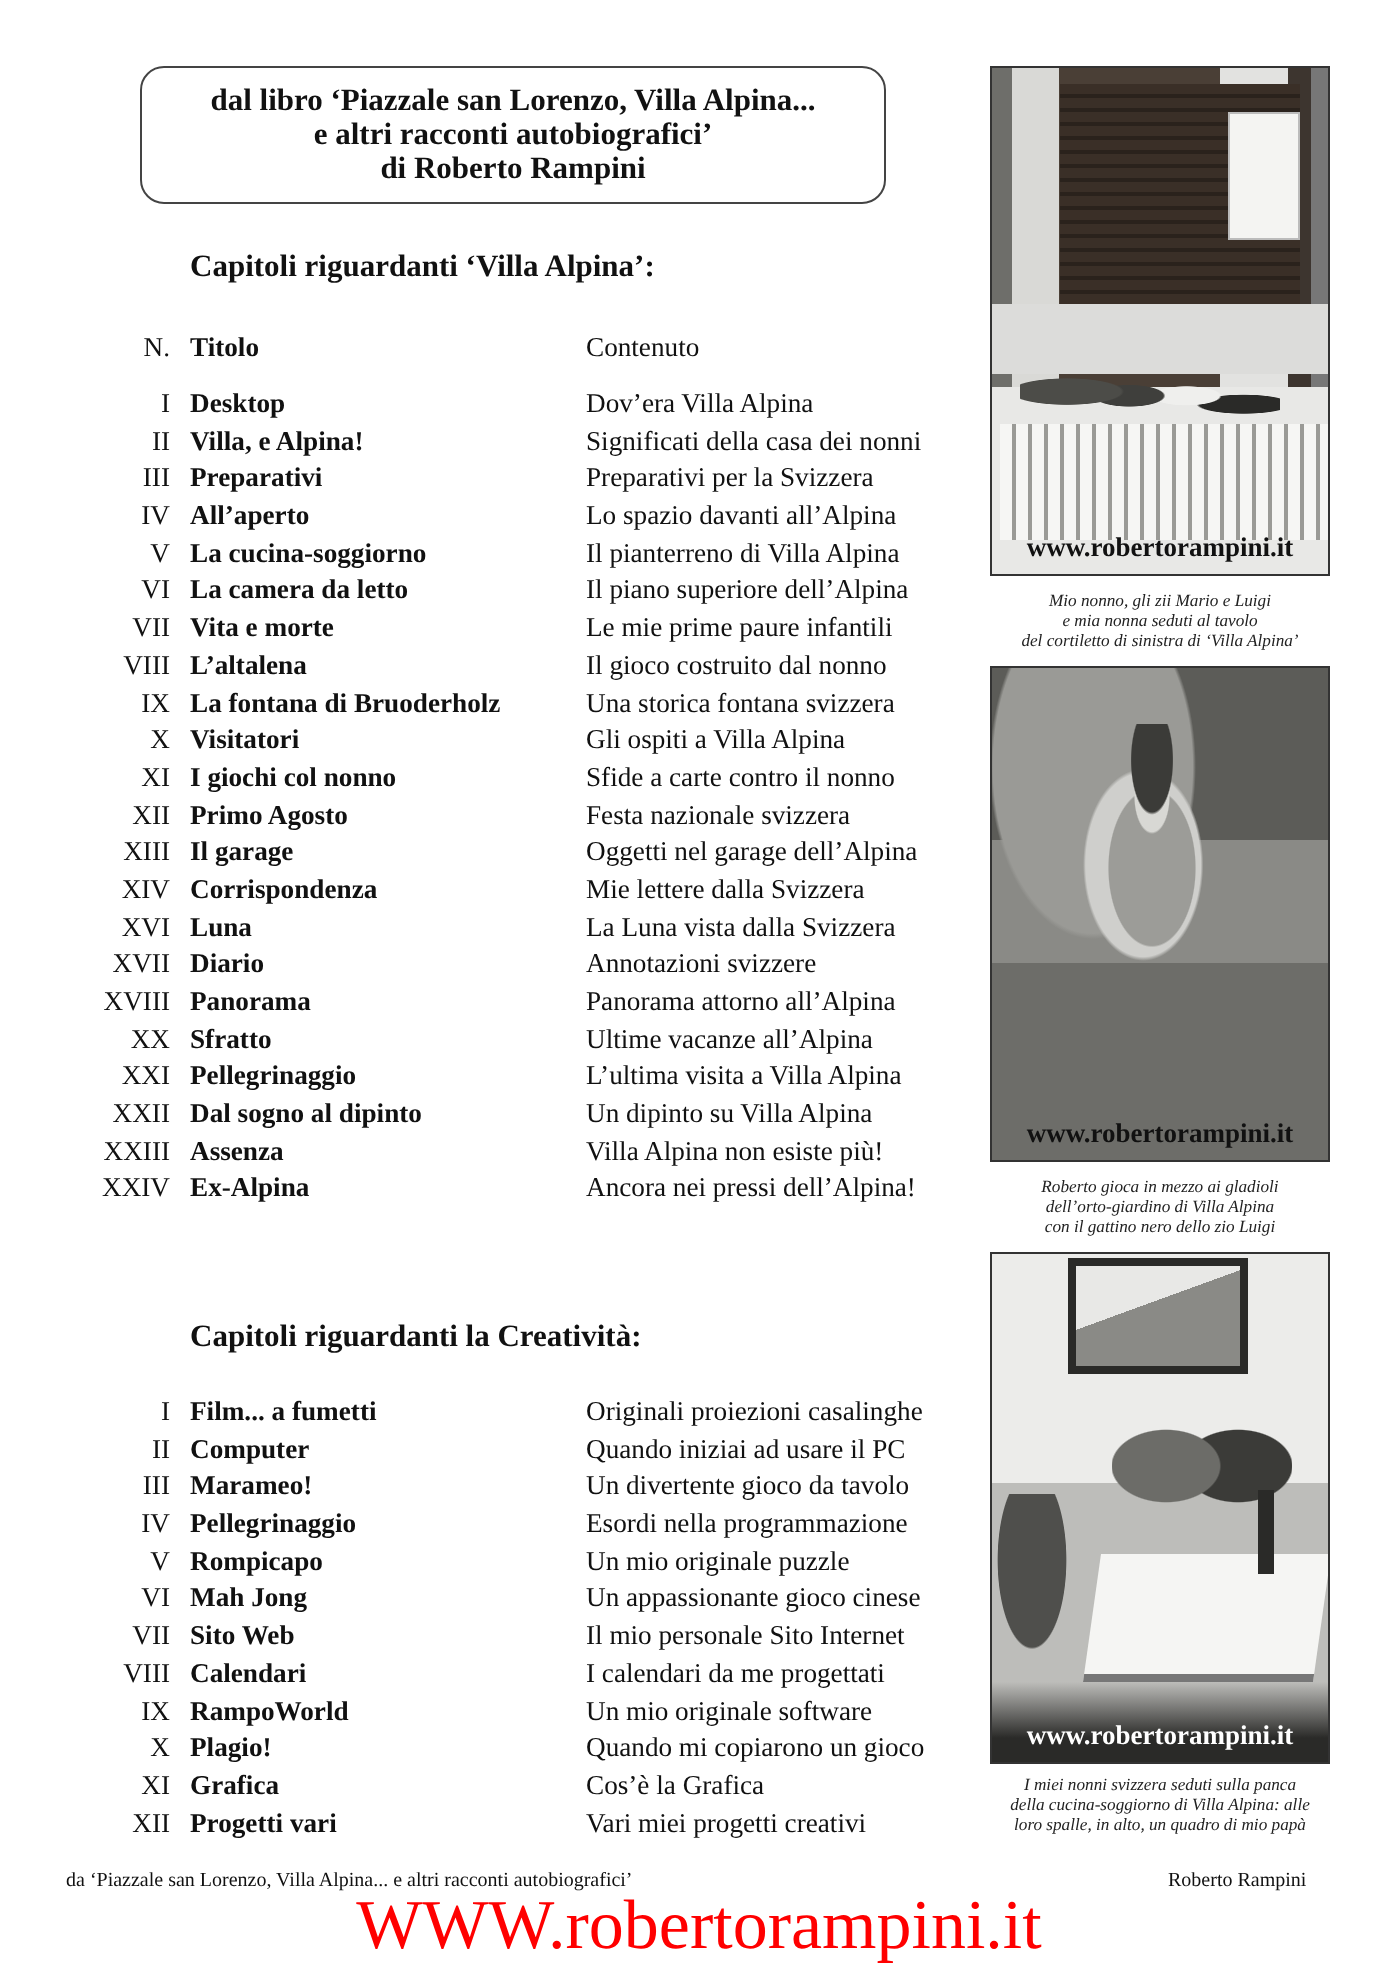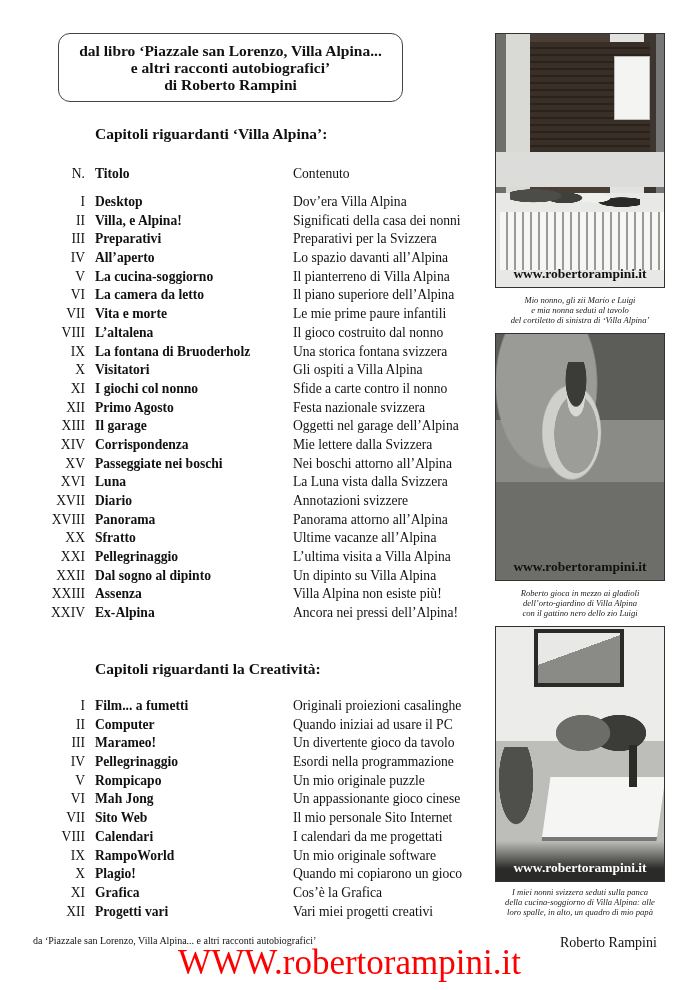--- a/index.html
+++ b/index.html
@@ -1,21 +1,21 @@
 <!DOCTYPE html>
 <html><head>
   <meta charset="utf-8">
   <style>
     html, body { margin: 0; padding: 0; background: #ffffff; }
     body {
       width: 699px; height: 990px; position: relative; overflow: hidden;
       font-family: "Liberation Serif", "DejaVu Serif", serif; color: #111;
     }
     .title-box {
-      position: absolute; left: 58px; top: 33px; width: 345px; height: 69px;
+      position: absolute; left: 70px; top: 33px; width: 373px; height: 69px;
       border: 1px solid #444; border-radius: 12px; box-sizing: border-box;
       text-align: center; font-weight: bold; font-size: 15.5px; line-height: 17px;
       padding-top: 8px;
     }
     .section-title {
       position: absolute; left: 95px; font-weight: bold; font-size: 15.5px;
     }
     .toc {
       position: absolute; left: 0; width: 490px;
       font-size: 13.6px;
@@ -66,21 +66,21 @@
     }
     .p3 .frame { position:absolute; left:38px; top:2px; width:82px; height:50px; border:4px solid #2a2a28; background: linear-gradient(160deg, #e8e8e6 0 40%, #8a8a86 40% 100%); }
     .p3 .people { position:absolute; left:60px; top:78px; width:90px; height:70px; background: radial-gradient(ellipse at 30% 40%, #6c6c68 0 30%, transparent 31%), radial-gradient(ellipse at 70% 40%, #3b3b38 0 30%, transparent 31%); }
     .p3 .table { position:absolute; left:50px; top:150px; width:115px; height:60px; background:#f5f5f3; border-bottom:4px solid #777; transform: skewX(-8deg); }
     .p3 .bottle { position:absolute; left:133px; top:118px; width:8px; height:42px; background:#2a2a28; }
     .p3 .plant { position:absolute; left:0; top:120px; width:50px; height:110px; background: radial-gradient(ellipse at 40% 30%, #4f4f4c 0 40%, transparent 41%); }
     .p3 .dark { position:absolute; left:0; right:0; bottom:0; height:40px; background: linear-gradient(180deg, transparent, #2a2a28 70%); }
     .p3 .wm { color: #ffffff; }
 
     .footer-left { position: absolute; left: 33px; top: 935px; font-size: 10px; }
-    .footer-right { position: absolute; left: 560px; top: 935px; font-size: 14px; }
+    .footer-right { position: absolute; left: 584px; top: 935px; font-size: 10px; }
     .footer-url {
       position: absolute; left: 0; width: 699px; top: 943px; text-align: center;
       color: #ff0000; font-size: 35px; line-height: 40px;
     }
   </style>
 </head>
 <body>
 
 <div class="title-box">
   <div>dal libro ‘Piazzale san Lorenzo, Villa Alpina...</div>
@@ -159,25 +159,20 @@
       </div>
       <div class="row">
         <span class="num">XIII</span>
         <span class="ttl">Il garage</span>
         <span class="cnt">Oggetti nel garage dell’Alpina</span>
       </div>
       <div class="row">
         <span class="num">XIV</span>
         <span class="ttl">Corrispondenza</span>
         <span class="cnt">Mie lettere dalla Svizzera</span>
-      </div>
-      <div class="row">
-        <span class="num">XV</span>
-        <span class="ttl">Passeggiate nei boschi</span>
-        <span class="cnt">Nei boschi attorno all’Alpina</span>
       </div>
       <div class="row">
         <span class="num">XVI</span>
         <span class="ttl">Luna</span>
         <span class="cnt">La Luna vista dalla Svizzera</span>
       </div>
       <div class="row">
         <span class="num">XVII</span>
         <span class="ttl">Diario</span>
         <span class="cnt">Annotazioni svizzere</span>

